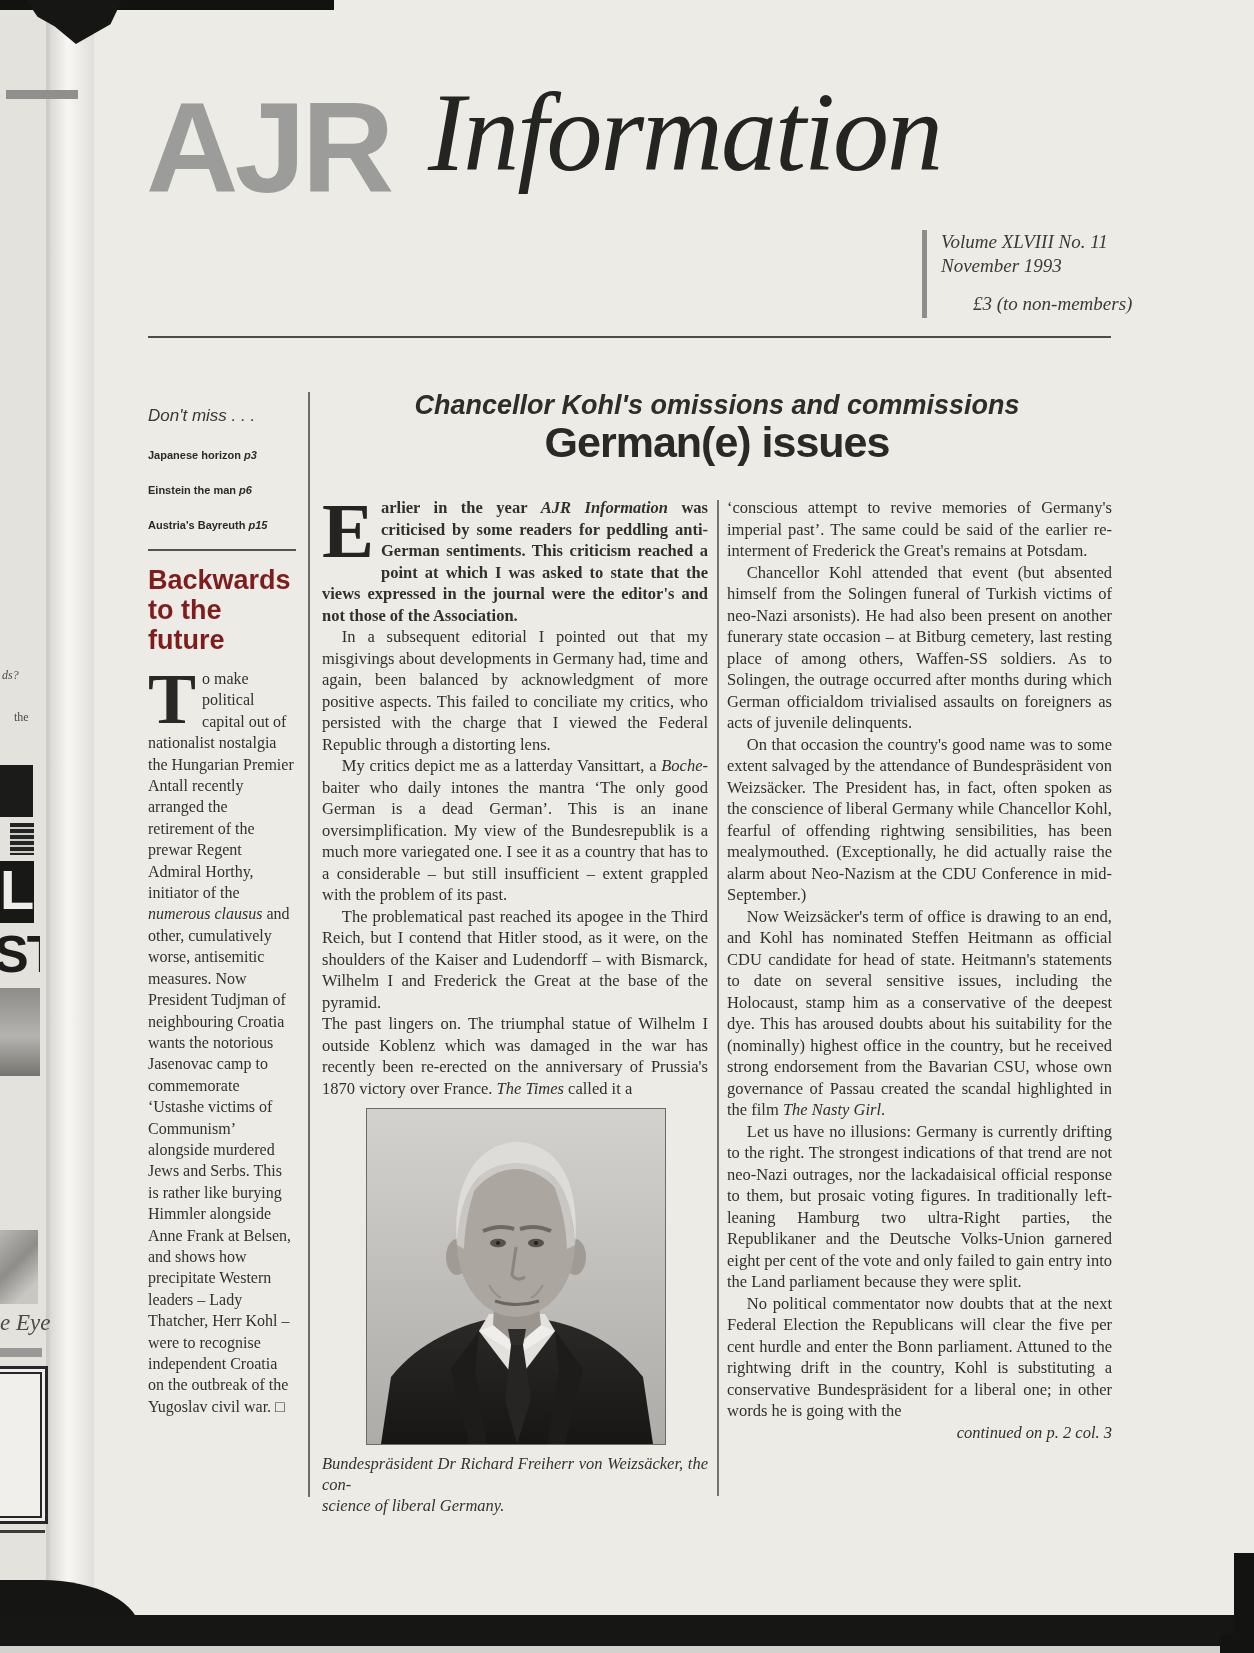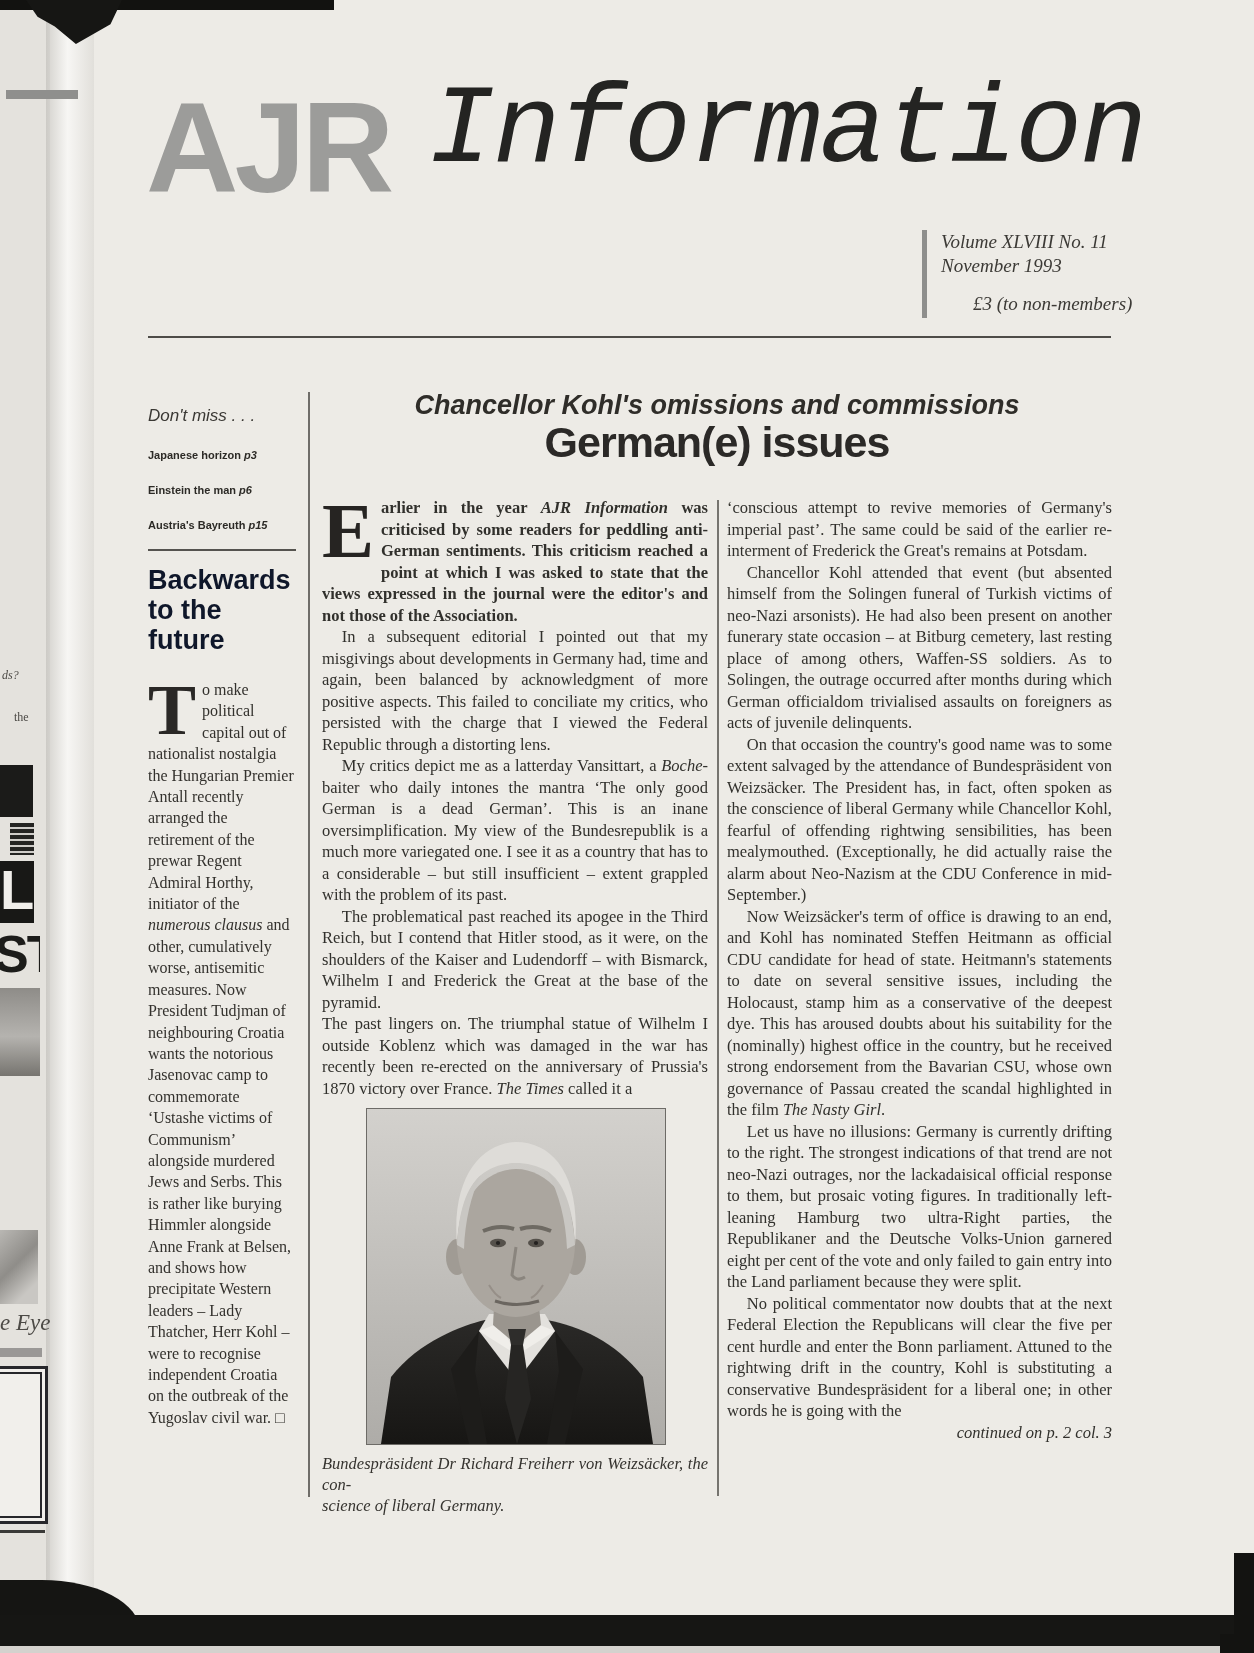--- a/index.html
+++ b/index.html
@@ -32,35 +32,35 @@
   .frag-line{position:absolute;left:0;top:1530px;width:45px;height:3px;background:#3a3a38;}
   .bottom-bar{position:absolute;left:0;top:1615px;width:1254px;height:31px;background:#161614;}
   .bottom-under{position:absolute;left:0;top:1646px;width:1254px;height:7px;background:#d4d2ce;}
   .corner-shadow-bl{position:absolute;left:0;top:1580px;width:140px;height:73px;background:#151513;
       border-radius:0 70% 0 0;}
   .edge-right-strip{position:absolute;left:1234px;top:1553px;width:20px;height:100px;background:#131311;}
   .edge-right-corner{position:absolute;left:1220px;top:1634px;width:34px;height:19px;background:#131311;}
   
   .m-logo{position:absolute;left:146px;top:84px;font-family:"Liberation Sans",sans-serif;
       font-weight:bold;font-size:128px;line-height:128px;letter-spacing:-4px;color:#9c9c9a;}
-  .m-title{position:absolute;left:428px;top:62px;font-family:Liberation Mono, monospace;
+  .m-title{position:absolute;left:428px;top:62px;font-family:Liberation Serif, serif;
       font-style:italic;font-size:112px;line-height:140px;color:#242422;letter-spacing:-2px;}
   .issue-block{position:absolute;left:922px;top:230px;border-left:5px solid #8e8e8c;
       padding-left:14px;height:88px;font-style:italic;font-size:19px;line-height:24px;color:#3c3a36;}
   .issue-price{margin-top:14px;margin-left:32px;}
   .m-rule{position:absolute;left:148px;top:336px;width:963px;height:2px;background:#4e4c48;}
   
   .sidebar{position:absolute;left:148px;top:406px;width:148px;}
   .dont-miss{font-family:"Liberation Sans",sans-serif;font-style:italic;font-size:17px;color:#3a3834;margin-bottom:18px;}
   .toc-item{font-family:"Liberation Sans",sans-serif;font-weight:bold;font-size:11px;
       line-height:22px;color:#2c2a26;margin-bottom:13px;}
   .toc-page{font-weight:bold;font-style:italic;}
   .sb-rule{width:148px;height:2px;background:#55534f;margin:8px 0 14px 0;}
   .sb-head{font-family:"Liberation Sans",sans-serif;font-size:27px;line-height:30px;
-      font-weight:600;color:#0f172a;margin-bottom:24px;}
+      font-weight:600;color:#7f1d1d;margin-bottom:13px;}
   .sb-body{font-size:16px;line-height:21.4px;color:#33312d;text-align:left;}
   .sb-drop{float:left;font-weight:bold;font-size:72px;line-height:58px;padding:2px 6px 0 0;color:#2a2826;}
   .vr-sidebar{position:absolute;left:308px;top:392px;width:2px;height:1105px;background:#6f6d69;}
   
   .strapline{position:absolute;left:322px;top:390px;width:790px;text-align:center;
       font-family:"Liberation Sans",sans-serif;font-style:italic;font-weight:600;font-size:27px;color:#2f2d29;}
   .headline{position:absolute;left:322px;top:418px;width:790px;text-align:center;
       font-family:"Liberation Sans",sans-serif;font-weight:600;font-size:43px;letter-spacing:-1px;color:#2b2927;}
   .col{position:absolute;width:386px;font-size:16.5px;line-height:21.5px;text-align:justify;color:#31302c;}
   .col-left{left:322px;top:497px;}

